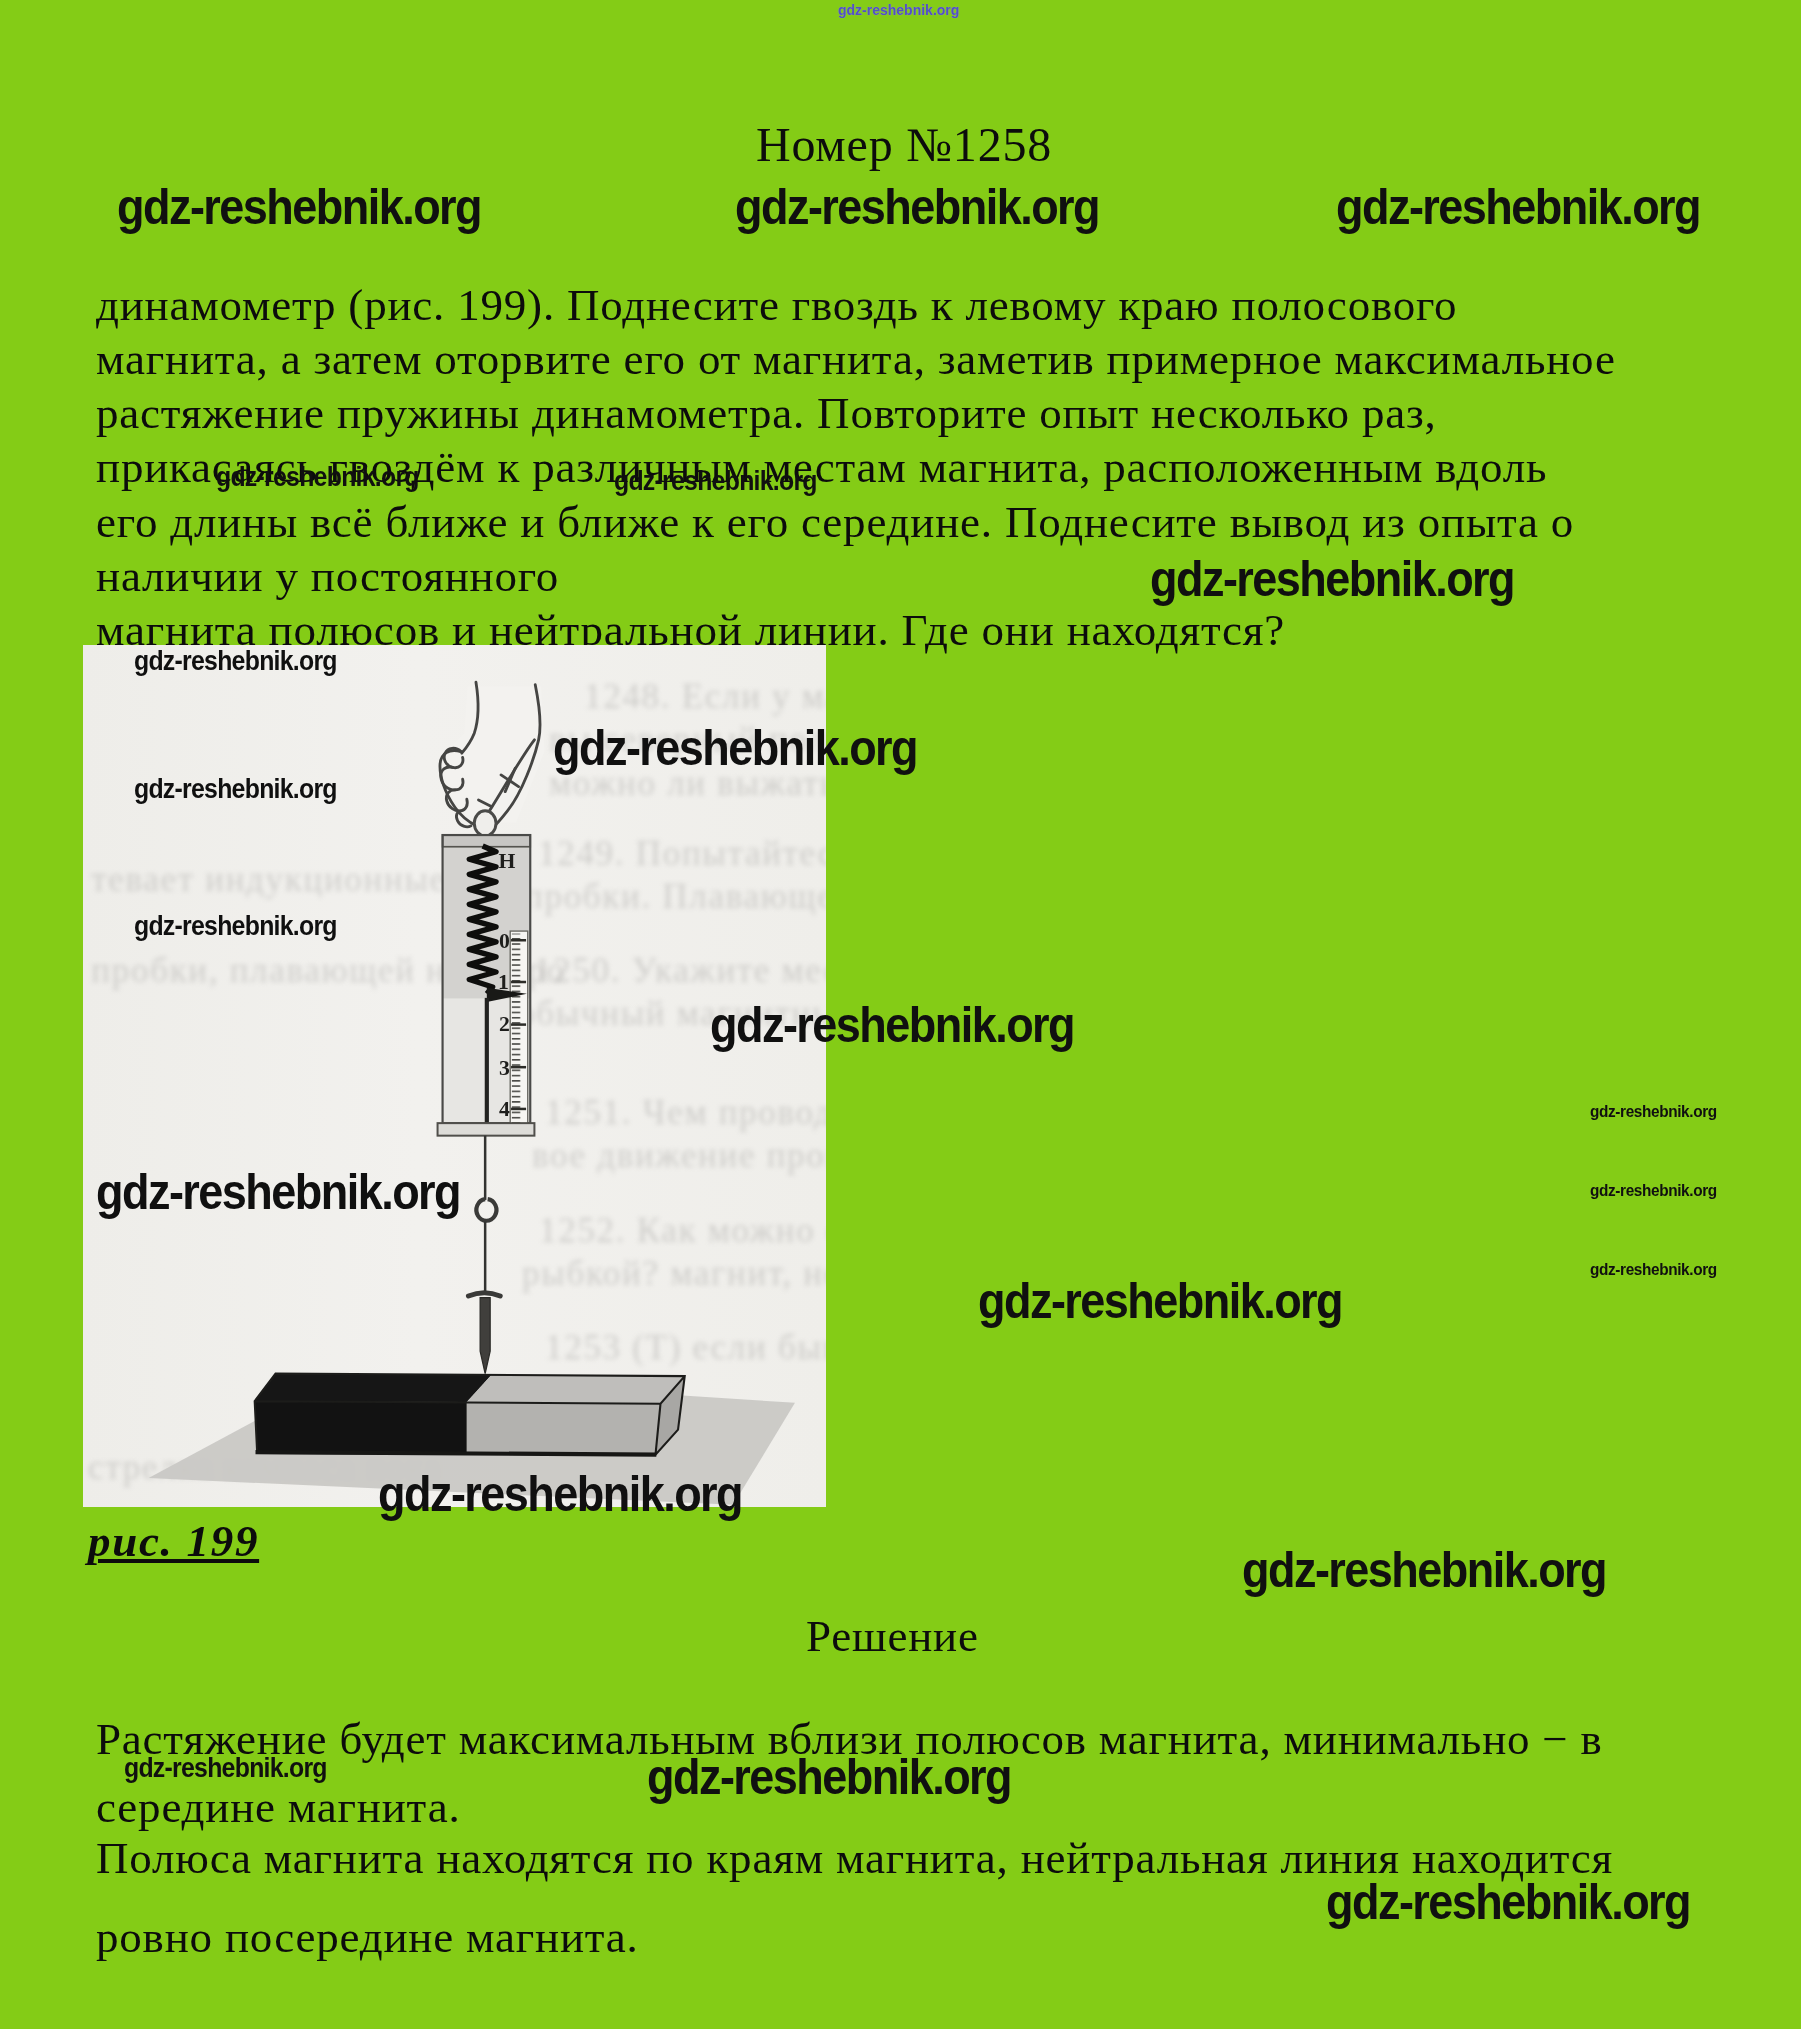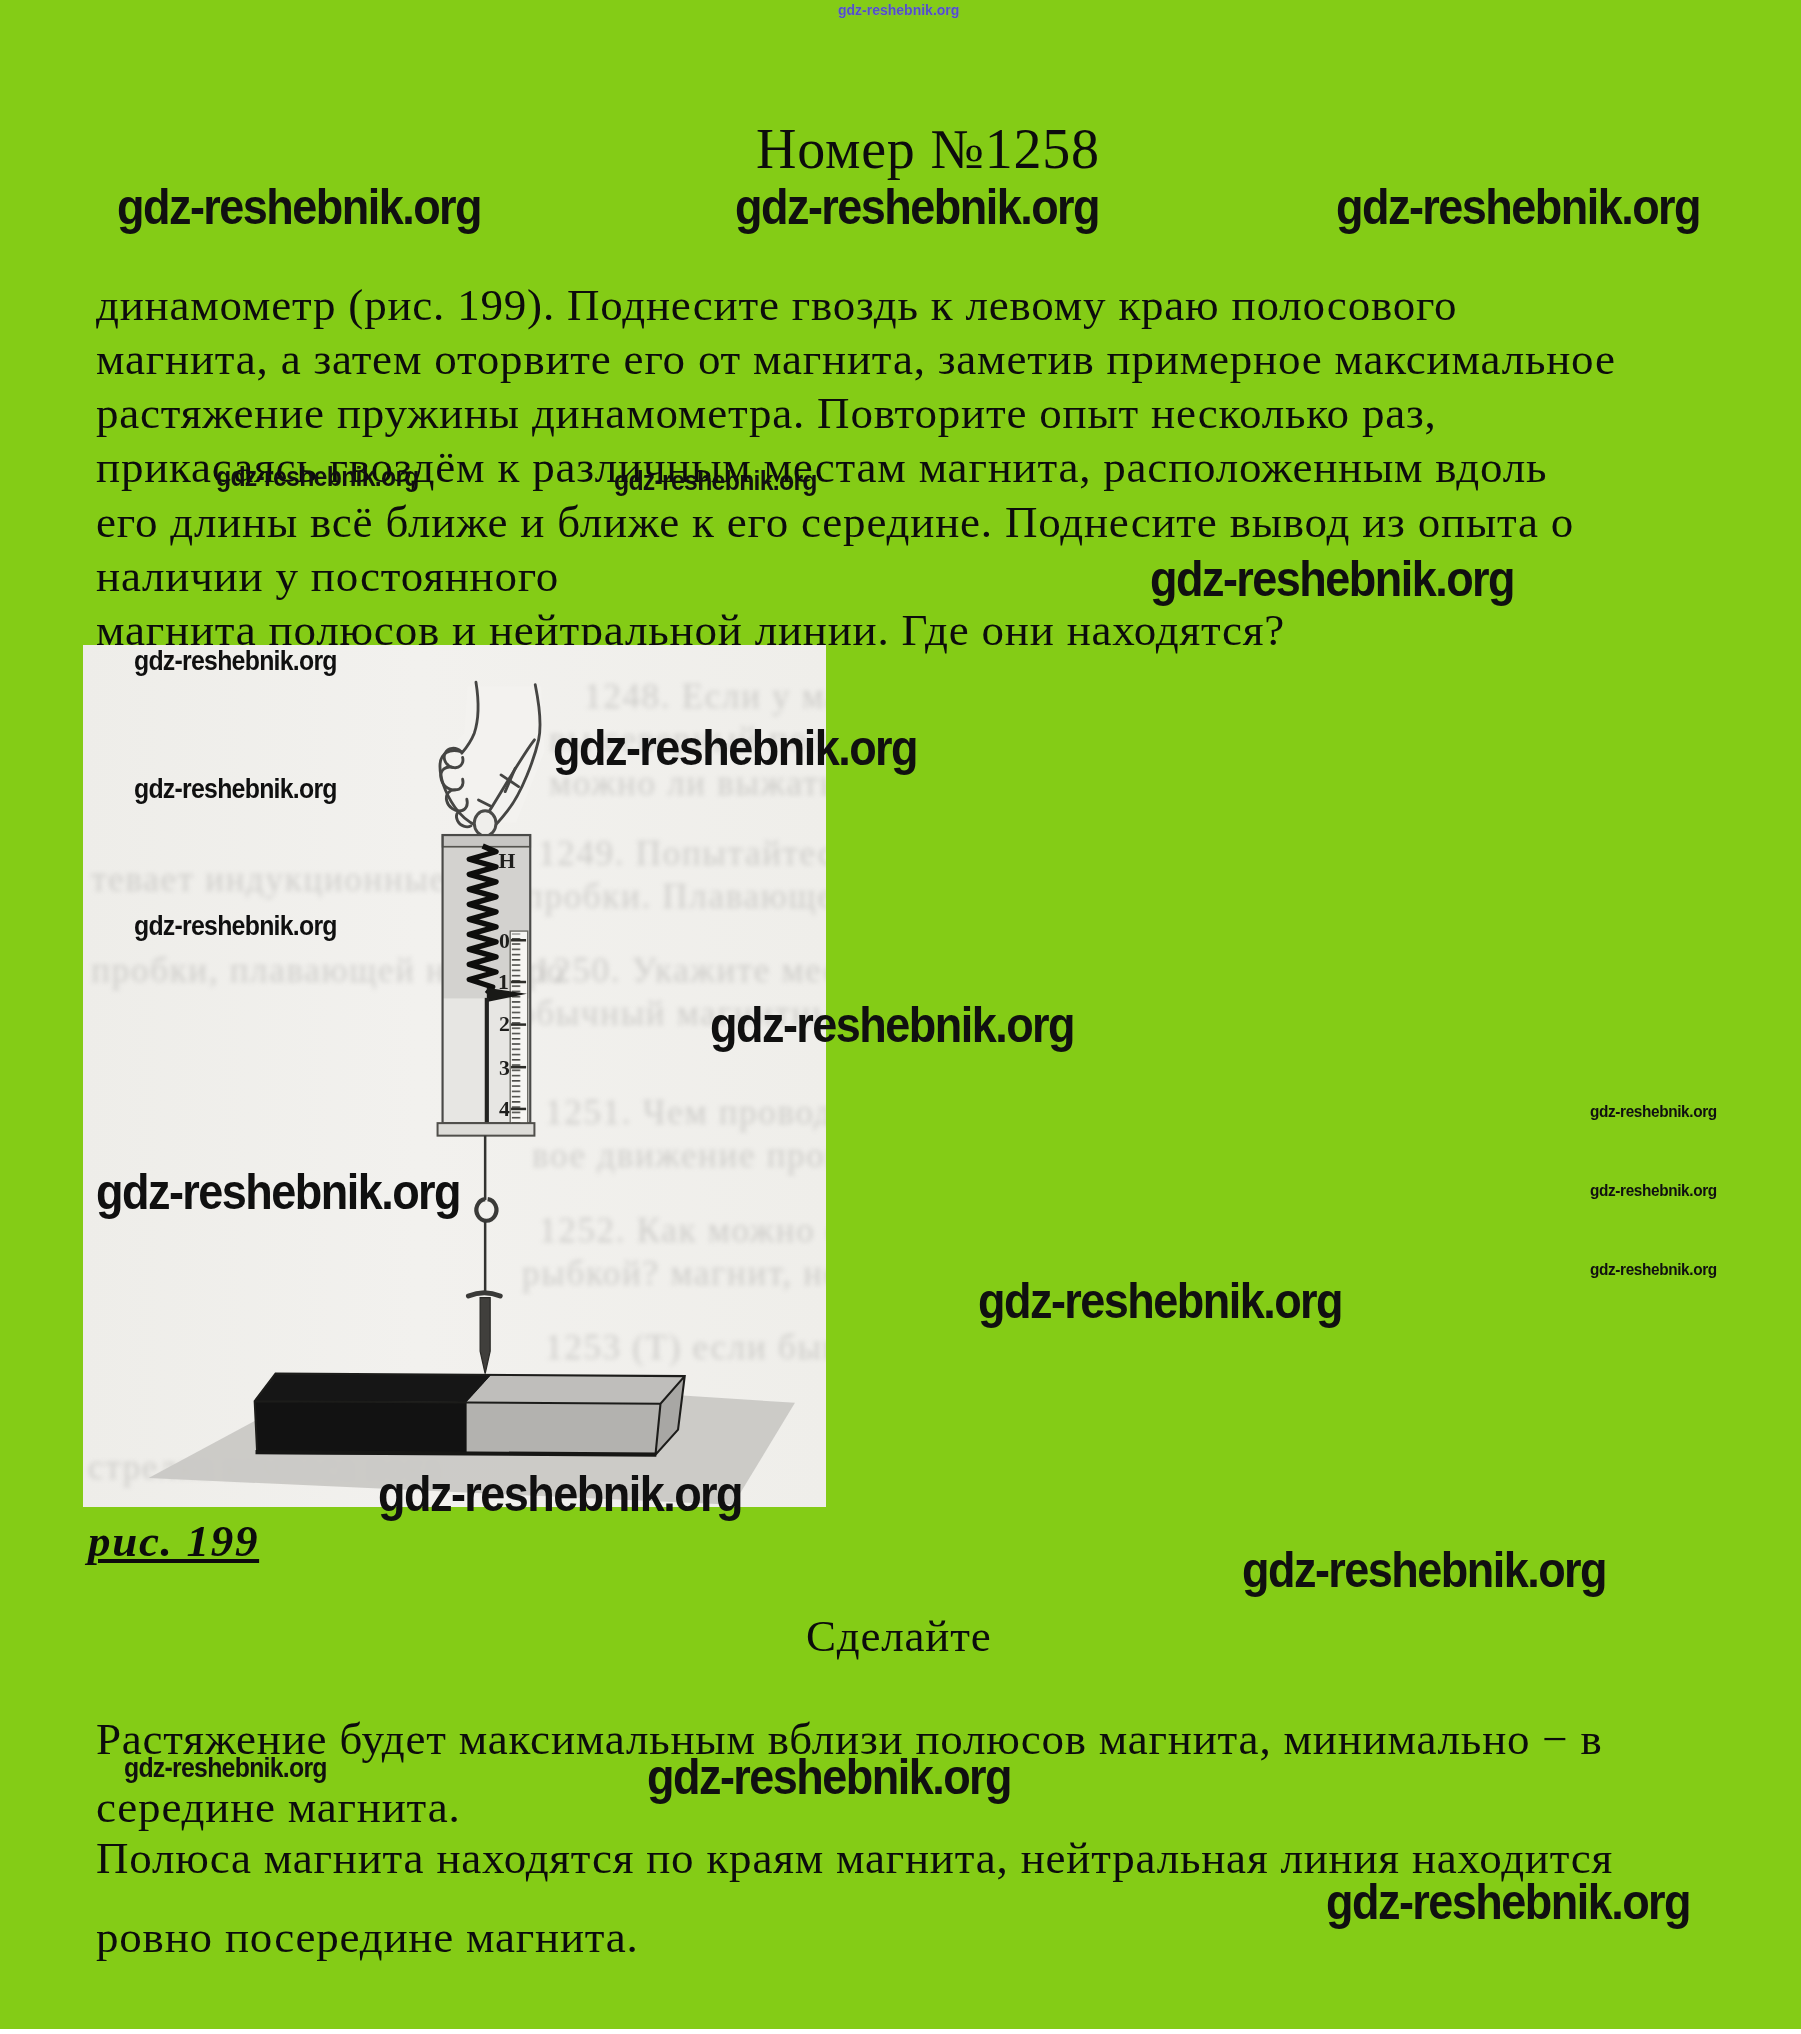--- a/index.html
+++ b/index.html
@@ -1,20 +1,20 @@
 <!DOCTYPE html>
 <html style="font-size:13.4px"><head>
 <meta charset="utf-8">
 <style>
   html,body{margin:0;padding:0;background:#fff;}
   #page{position:relative;width:1802px;height:2029px;background:#84cc16;overflow:hidden;
         font-family:"Liberation Serif",serif;}
   .txt{position:absolute;font-family:"Liberation Serif",serif;font-size:45px;letter-spacing:0.8px;
        color:#0c0c0c;white-space:nowrap;line-height:1.15;}
-  .title{font-size:56px;text-align:right;}
+  .title{font-size:48px;text-align:right;}
   .caption{font-size:45px;font-weight:bold;font-style:italic;letter-spacing:1.7px;text-decoration:underline;}
   .wm{position:absolute;color:#101010;white-space:nowrap;font-family:"Liberation Sans",sans-serif;
       font-weight:600;transform-origin:left top;line-height:1;}
   .wm-lg{font-size:50px;letter-spacing:-1.7px;transform:scaleX(.9);}
   .wm-sm{font-size:27px;letter-spacing:-0.8px;transform:scaleX(.92);}
   .wm-xs{font-size:16.7px;letter-spacing:-0.4px;transform:scaleX(.92);}
   .wm-blue{font-size:14px;color:#5353c0;font-weight:700;letter-spacing:0;
            text-shadow:0 0 0.8px #9a9ae0;}
   #scan{position:absolute;left:83px;top:645px;width:743px;height:862px;overflow:hidden;
         background:linear-gradient(90deg,#eeede9 0%,#f2f1ee 45%,#efeeea 100%);}
@@ -150,21 +150,21 @@
   <div class="wm wm-xs" style="left:1590px;top:1104px;">gdz-reshebnik.org</div>
   <div class="wm wm-xs" style="left:1590px;top:1183px;">gdz-reshebnik.org</div>
   <div class="wm wm-xs" style="left:1590px;top:1262px;">gdz-reshebnik.org</div>
   <div class="wm wm-lg" style="left:978px;top:1276px;">gdz-reshebnik.org</div>
   <div class="wm wm-lg" style="left:378px;top:1469px;">gdz-reshebnik.org</div>
 
   <div class="txt caption" style="left:88px;top:1516px;">рис. 199</div>
 
   <div class="wm wm-lg" style="left:1242px;top:1545px;">gdz-reshebnik.org</div>
 
-  <div class="txt" style="left:806px;top:1611px;">Сделайте</div>
+  <div class="txt" style="left:806px;top:1611px;">Решение</div>
 
   <div class="txt" style="left:96px;top:1714px;">Растяжение будет максимальным вблизи полюсов магнита, минимально − в</div>
   <div class="wm wm-sm" style="left:124px;top:1755px;">gdz-reshebnik.org</div>
   <div class="wm wm-lg" style="left:647px;top:1752px;">gdz-reshebnik.org</div>
   <div class="txt" style="left:96px;top:1782px;">середине магнита.</div>
   <div class="txt" style="left:96px;top:1833px;">Полюса магнита находятся по краям магнита, нейтральная линия находится</div>
   <div class="txt" style="left:96px;top:1912px;">ровно посередине магнита.</div>
   <div class="wm wm-lg" style="left:1326px;top:1877px;">gdz-reshebnik.org</div>
 
 </div>

